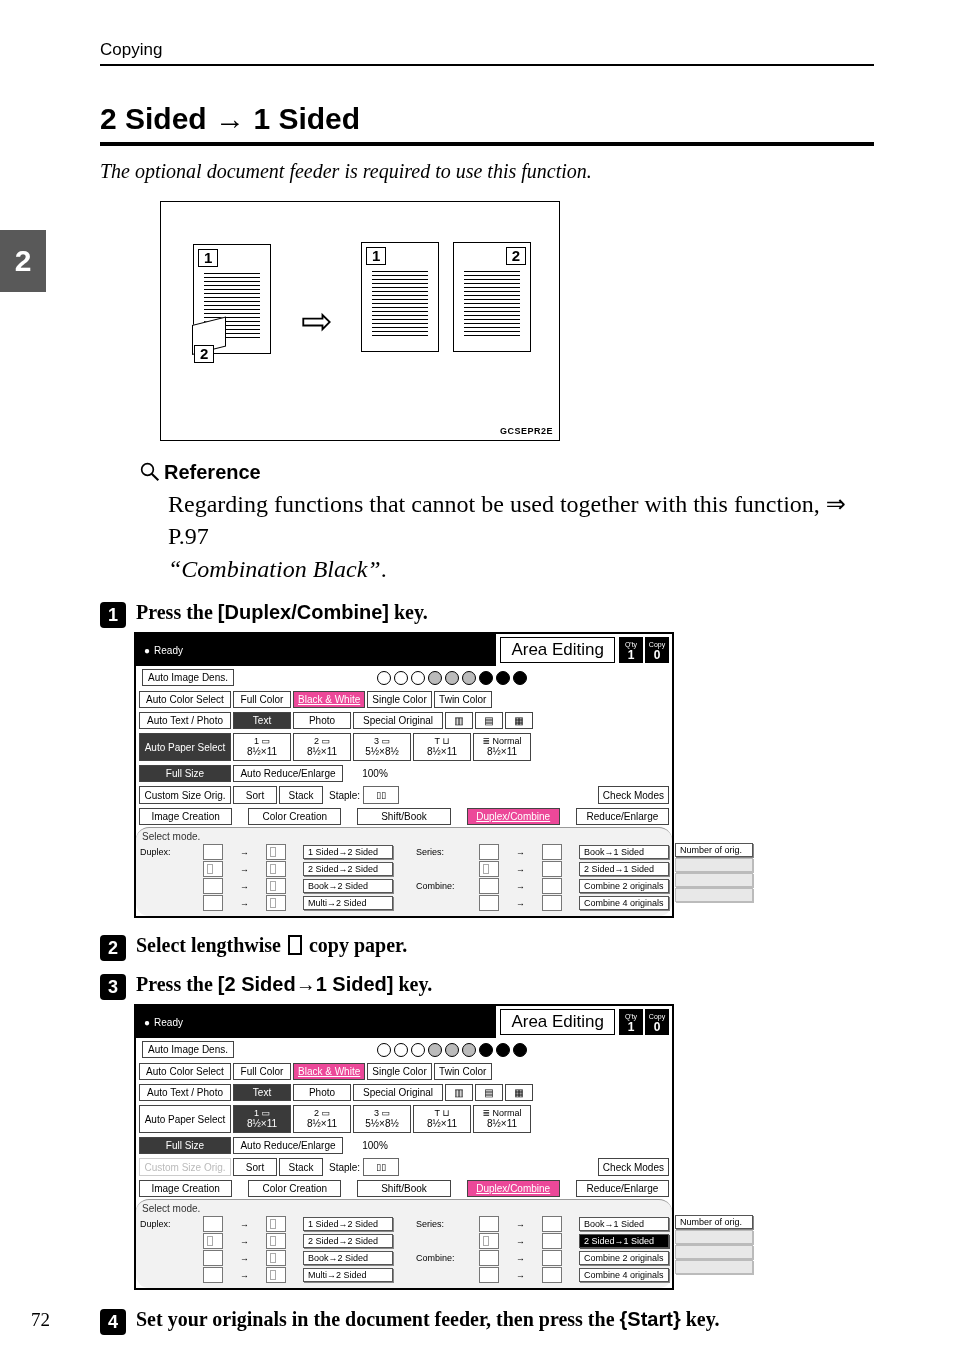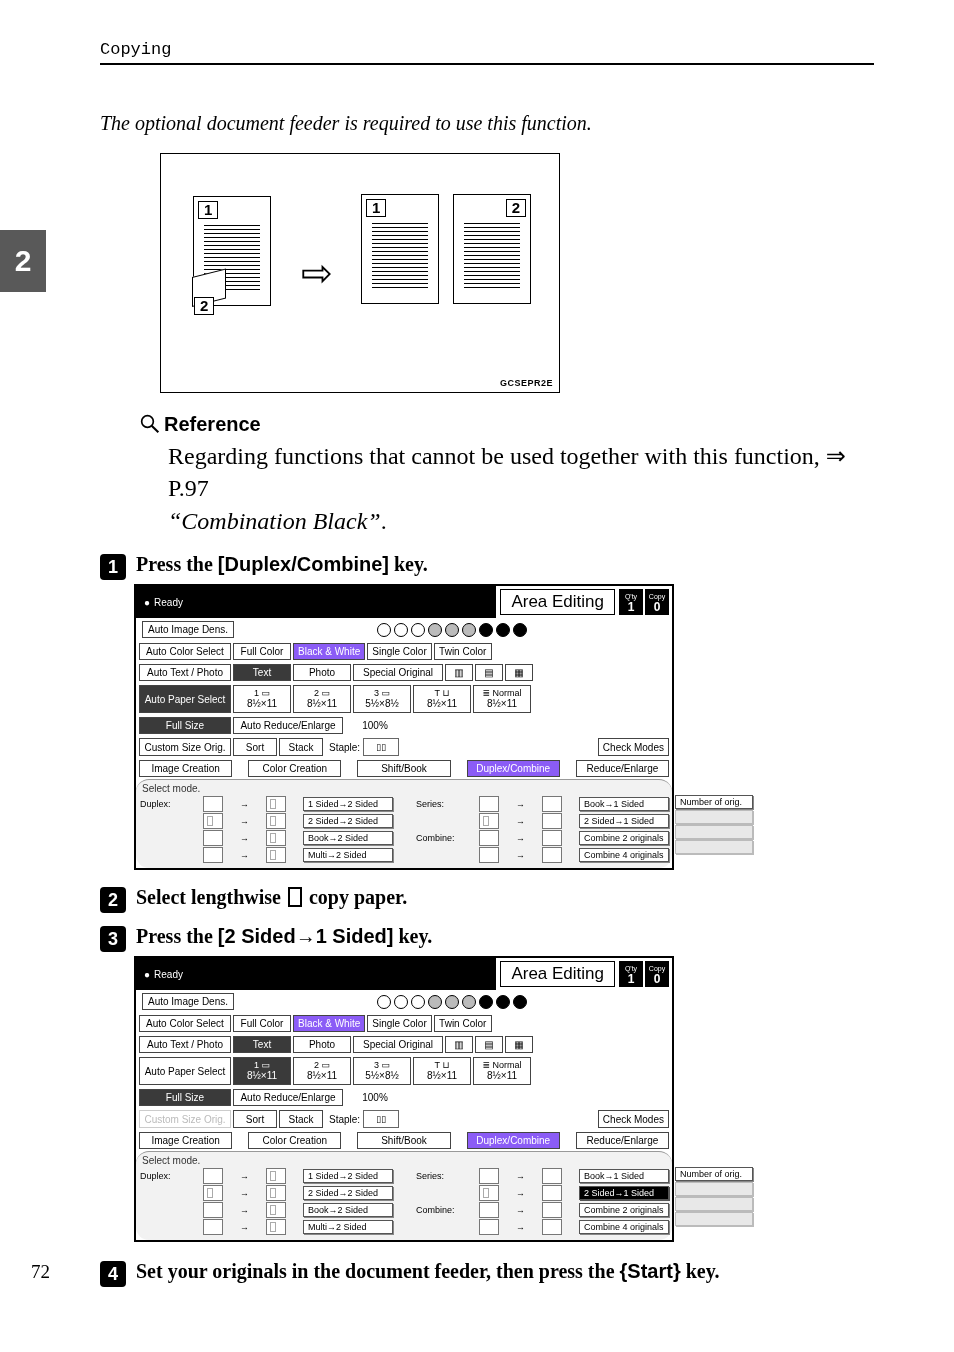--- a/index.html
+++ b/index.html
@@ -9,25 +9,25 @@
     margin: 0;
     padding: 0;
     color: #000;
     width: 954px;
   }
   .page {
     padding: 40px 80px 0 100px;
     position: relative;
   }
   .running-head {
-    font-family: Liberation Mono, monospace;
+    font-family: Liberation Sans, sans-serif;
     font-size: 17px;
     border-bottom: 2px solid #000;
     padding-bottom: 4px;
-    margin-bottom: 47px;
+    margin-bottom: 36px;
   }
   .heading {
     font-family: Arial, Helvetica, sans-serif;
     font-size: 30px;
     font-weight: bold;
     border-bottom: 4px solid #000;
     padding-bottom: 6px;
     margin-bottom: 2px;
   }
   .heading-arrow {
@@ -198,21 +198,21 @@
     padding: 2px 4px;
     font-size: 10px;
     min-width: 58px;
     text-align: center;
     line-height: 1.1;
     display: flex;
     align-items: center;
     justify-content: center;
     flex-direction: column;
   }
-  .panel .btn.sel { background: #8b5cf6; color: #fff; }
+  .panel .btn.sel { background: #ec4899; color: #fff; text-decoration: underline; }
   .panel .btn.sel2 { background: #3a3a3a; color: #fff; }
   .panel .btn.tall { min-height: 28px; }
   .dens-row { padding: 3px 6px; display: flex; align-items: center; gap: 4px; }
   .dens-dots { display: flex; gap: 3px; align-items: center; flex: 1; justify-content: center; }
   .dot { width: 14px; height: 14px; border-radius: 50%; border: 1px solid #000; }
   .dot.empty { background: #fff; }
   .dot.half { background: #bbb; }
   .dot.dark { background: #000; }
   .sec { display: flex; gap: 2px; padding: 2px 3px; }
   .tray-glyph { font-size: 9px; line-height: 1; }
@@ -258,20 +258,25 @@
   .nowrap { white-space: nowrap; }
 </style>
 </head>
 <body>
 
 <div class="page">
   <div class="side-tab">2</div>
 
   <div class="running-head">Copying</div>
 
+  <div class="heading">
+    <span>2 Sided</span>
+    <span class="heading-arrow">→</span>
+    <span>1 Sided</span>
+  </div>
 
   <div class="subtitle">The optional document feeder is required to use this function.</div>
 
   <div class="illus-wrap">
     <div class="illus-box">
 
       <div class="sheet" style="left:32px; top:42px; width:78px; height:110px;">
         <div class="sheet-label" style="left:4px; top:4px;">1</div>
         <div style="position:absolute; left:10px; top:28px; right:10px; height:1px; background:#000; box-shadow:0 4px 0 #000,0 8px 0 #000,0 12px 0 #000,0 16px 0 #000,0 20px 0 #000,0 24px 0 #000,0 28px 0 #000,0 32px 0 #000,0 36px 0 #000,0 40px 0 #000,0 44px 0 #000,0 48px 0 #000,0 52px 0 #000,0 56px 0 #000,0 60px 0 #000,0 64px 0 #000;"></div>
 

